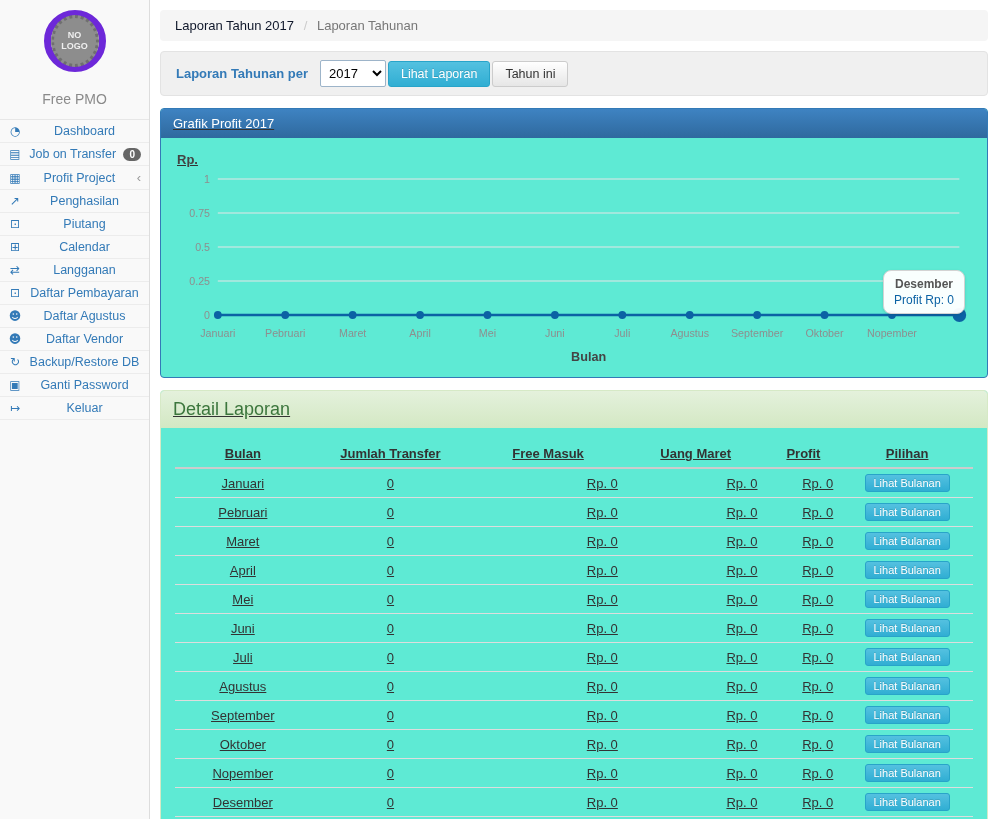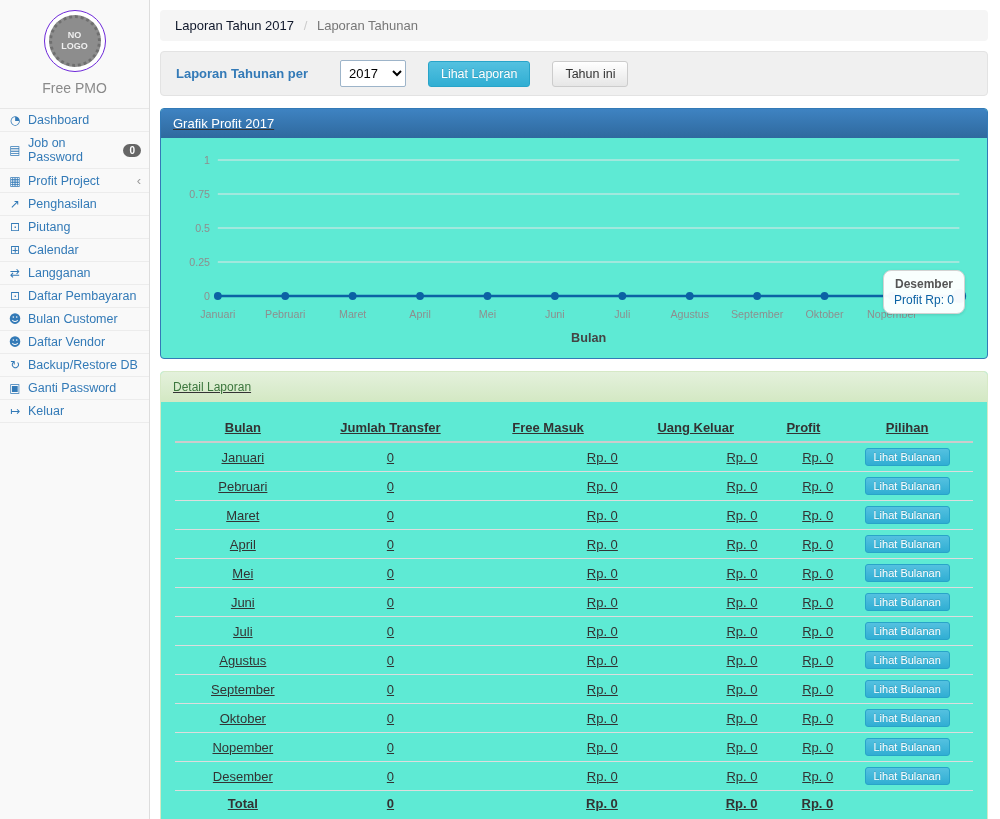--- a/index.html
+++ b/index.html
@@ -2,49 +2,49 @@
 <html><head>
 <meta charset="utf-8">
 <style>
   * { box-sizing: border-box; margin: 0; padding: 0; }
   html,body { background:#fff; font-family:"Liberation Sans", sans-serif; font-size:13px; color:#333; }
   .page { display:flex; min-height:780px; width:1000px; }
 
   
   .sidebar { width:150px; flex:0 0 150px; background:#f9f9f9; border-right:1px solid #ddd; }
   .brand { text-align:center; padding:10px 0 12px; }
-  .logo-ring { width:62px; height:62px; margin:0 auto; border-radius:50%; border:1px solid #6d28d9; display:flex; align-items:center; justify-content:center; background:#fff; }
+  .logo-ring { width:62px; height:62px; margin:0 auto; border-radius:50%; border:7px solid #6d28d9; display:flex; align-items:center; justify-content:center; background:#fff; }
   .logo { width:52px; height:52px; border-radius:50%; background:#8d8d8d; border:3px dotted #6f6f6f; color:#efefef; font-size:9px; font-weight:bold; display:flex; align-items:center; justify-content:center; text-align:center; line-height:1.2; white-space:pre-line; }
-  .brand-name { margin-top:8px; color:#8a8a8a; font-size:14px; }
+  .brand-name { margin-top:19px; color:#8a8a8a; font-size:14px; }
   .menu { list-style:none; border-top:1px solid #e7e7e7; }
   .menu-item { display:flex; align-items:center; gap:6px; padding:4px 8px; border-bottom:1px solid #ececec; color:#337ab7; cursor:pointer; font-size:12.5px; }
   .menu-item .icn { font-family:"DejaVu Sans", sans-serif; font-size:12px; width:14px; text-align:center; color:#337ab7; }
-  .menu-item .lbl { flex:1; }
+  .menu-item .lbl { flex:1;text-align:center; }
   .menu-item .badge { background:#666; color:#fff; border-radius:10px; font-size:10px; padding:1px 6px; font-weight:bold; }
   .menu-item .chev { color:#999; font-size:13px; }
 
   
   .main { flex:1; padding:10px 12px 14px 10px; }
   .breadcrumb { background:#f5f5f5; border-radius:4px; padding:8px 15px; }
   .breadcrumb a { color:#0f172a; text-decoration:none; cursor:pointer; }
   .breadcrumb .sep { color:#ccc; margin:0 6px; }
   .breadcrumb .cur { color:#777; }
 
-  .well { background:#f0f0f0; border:1px solid #e3e3e3; border-radius:4px; padding:8px 15px; margin-top:10px; display:flex; align-items:center; gap:22px; }
+  .well { background:#f0f0f0; border:1px solid #e3e3e3; border-radius:4px; padding:8px 15px; margin-top:10px; display:flex; align-items:center; gap:2px; }
   .ctl-label { color:#337ab7; font-weight:bold; margin-right:4px; }
   select { height:27px; min-width:66px; border:1px solid #9db4c9; border-radius:2px; background:#fff; font-size:13px; padding:0 4px;margin-left:6px; }
   .btn { border-radius:3px; padding:5px 12px; font-size:12.5px; cursor:pointer; }
   .btn-info { background:linear-gradient(#54c1e0,#30aed3); border:1px solid #28a4c9; color:#fff; text-shadow:0 -1px 0 rgba(0,0,0,.15); }
   .btn-default { background:linear-gradient(#ffffff,#e6e6e6); border:1px solid #ccc; color:#333; }
 
   .panel { border-radius:4px; margin-top:12px; background:#5eead4;text-decoration:underline; }
   .panel-primary { border:1px solid #337ab7; }
   .panel-primary > .panel-heading { background:linear-gradient(#3e83c2,#2f699e); color:#fff; padding:7px 12px; border-radius:3px 3px 0 0; font-size:13px; }
   .panel-success { border:1px solid #d6e9c6; }
-  .panel-success > .panel-heading { background:linear-gradient(#e4f1dc,#d3e8c3); color:#3c763d; padding:8px 12px; border-radius:3px 3px 0 0; font-size:12px; }
+  .panel-success > .panel-heading { background:linear-gradient(#e4f1dc,#d3e8c3); color:#3c763d; padding:8px 12px; border-radius:3px 3px 0 0; font-size:18px; }
   .panel-body { padding:12px 14px; position:relative; }
 
   
   .ylabel { font-weight:bold; color:#444; font-size:13px; margin:2px 0 2px 2px; }
   .chart-svg { display:block; width:100%; height:196px; }
   .chart-svg text.tick { font-family:"Liberation Sans", sans-serif; font-size:11px; fill:#8e8e8e; }
   .chart-svg text.axis-label { font-family:"Liberation Sans", sans-serif; font-size:13px; font-weight:bold; fill:#444; }
   .chart-tooltip { position:absolute; top:132px; right:22px; background:rgba(255,255,255,.96); border:1px solid #d3d3d3; border-radius:8px; box-shadow:0 1px 3px rgba(0,0,0,.12); padding:6px 10px; text-align:center; }
   .tt-title { font-size:12px; font-weight:bold; color:#555; }
   .tt-value { font-size:12px; color:#0b62a4; margin-top:2px; }
@@ -72,21 +72,21 @@
       </div>
       <div class="brand-name">Free PMO</div>
     </div>
     <ul class="menu" id="menu">
         <li class="menu-item">
           <span class="icn">◔</span>
           <span class="lbl">Dashboard</span>
         </li>
         <li class="menu-item">
           <span class="icn">▤</span>
-          <span class="lbl">Job on Password</span>
+          <span class="lbl">Job on Transfer</span>
           <span class="badge">0</span>
         </li>
         <li class="menu-item">
           <span class="icn">▦</span>
           <span class="lbl">Profit Project</span>
           <span class="chev">‹</span>
         </li>
         <li class="menu-item">
           <span class="icn">↗</span>
           <span class="lbl">Penghasilan</span>
@@ -102,21 +102,21 @@
         <li class="menu-item">
           <span class="icn">⇄</span>
           <span class="lbl">Langganan</span>
         </li>
         <li class="menu-item">
           <span class="icn">⊡</span>
           <span class="lbl">Daftar Pembayaran</span>
         </li>
         <li class="menu-item">
           <span class="icn">☻</span>
-          <span class="lbl">Bulan Customer</span>
+          <span class="lbl">Daftar Agustus</span>
         </li>
         <li class="menu-item">
           <span class="icn">☻</span>
           <span class="lbl">Daftar Vendor</span>
         </li>
         <li class="menu-item">
           <span class="icn">↻</span>
           <span class="lbl">Backup/Restore DB</span>
         </li>
         <li class="menu-item">
@@ -141,20 +141,21 @@
     <div class="well">
       <span class="ctl-label">Laporan Tahunan per</span>
       <select id="yearSelect"><option value="2017" selected="">2017</option></select>
       <button class="btn btn-info">Lihat Laporan</button>
       <button class="btn btn-default">Tahun ini</button>
     </div>
 
     <section class="panel panel-primary">
       <div class="panel-heading">Grafik Profit 2017</div>
       <div class="panel-body">
+        <div class="ylabel">Rp.</div>
         <svg id="chartsvg" class="chart-svg" viewBox="0 0 820 196" preserveAspectRatio="none">
             <line x1="44" y1="146" x2="806" y2="146" stroke="#e7e7e7" stroke-width="1"></line>
             <text class="tick" x="36" y="150" text-anchor="end">0</text>
             <line x1="44" y1="112" x2="806" y2="112" stroke="#e7e7e7" stroke-width="1"></line>
             <text class="tick" x="36" y="116" text-anchor="end">0.25</text>
             <line x1="44" y1="78" x2="806" y2="78" stroke="#e7e7e7" stroke-width="1"></line>
             <text class="tick" x="36" y="82" text-anchor="end">0.5</text>
             <line x1="44" y1="44" x2="806" y2="44" stroke="#e7e7e7" stroke-width="1"></line>
             <text class="tick" x="36" y="48" text-anchor="end">0.75</text>
             <line x1="44" y1="10" x2="806" y2="10" stroke="#e7e7e7" stroke-width="1"></line>
@@ -202,21 +203,21 @@
               <col style="width:19.5%">
             <col style="width:17.5%">
               <col style="width:9.5%">
               <col style="width:16.5%">
           </colgroup>
           <thead id="thead">
               <tr>
                 <th>Bulan</th>
                 <th>Jumlah Transfer</th>
                 <th>Free Masuk</th>
-                <th>Uang Keluar</th>
+                <th>Uang Maret</th>
                 <th>Profit</th>
                 <th>Pilihan</th>
               </tr>
             </thead>
           <tbody id="tbody">
               <tr>
                 <td class="c1">Januari</td>
                 <td class="c2">0</td>
                 <td class="c3">Rp. 0</td>
                 <td class="c4">Rp. 0</td>

